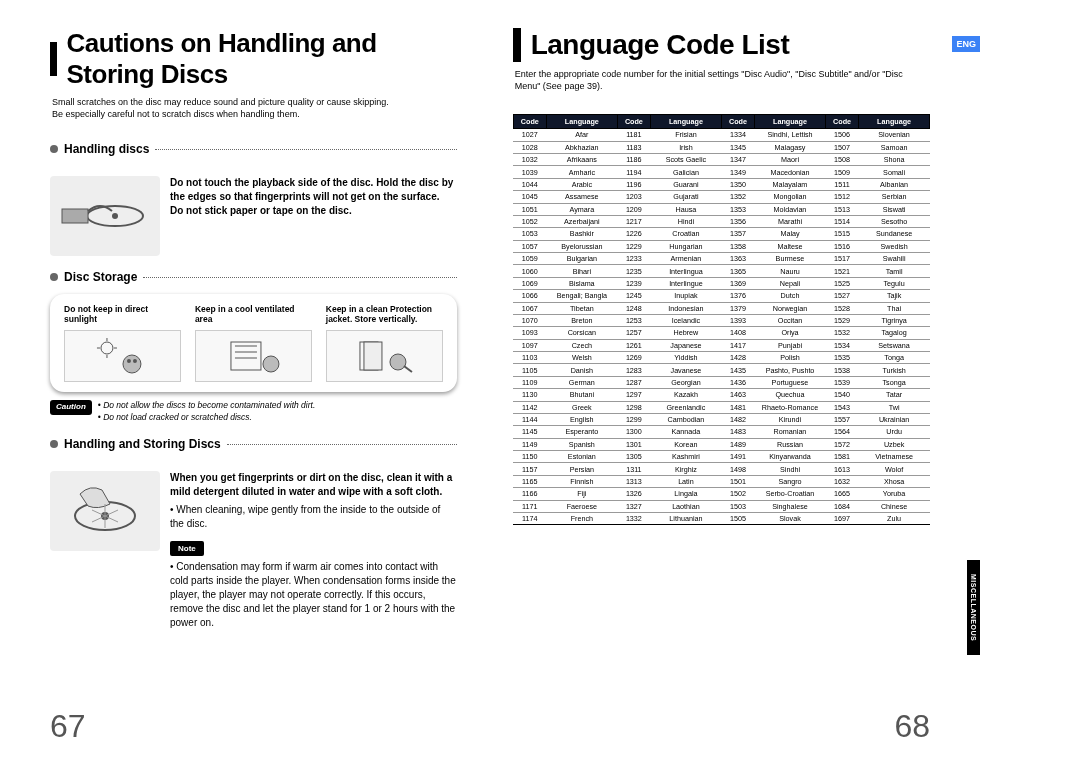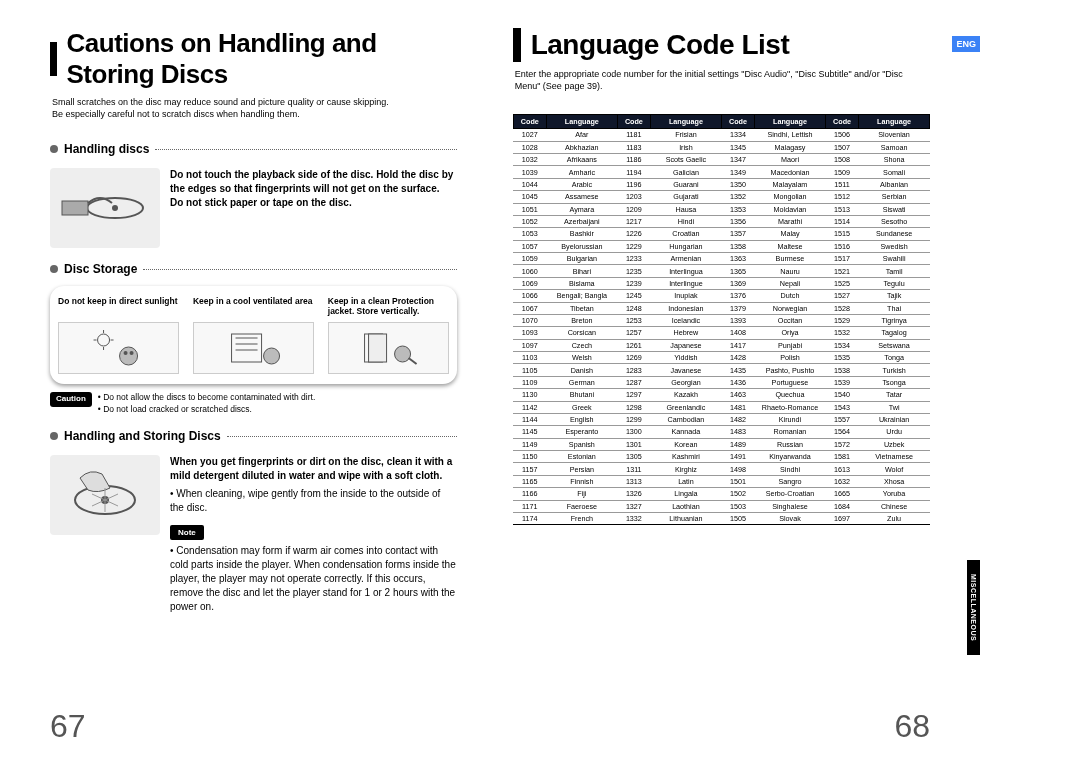--- a/index.html
+++ b/index.html
@@ -9,31 +9,31 @@
   .page-right { padding: 28px 50px 30px 22px; }
   .title-bar { display: flex; align-items: center; margin-bottom: 6px; }
   .title-bar .accent { width: 8px; height: 34px; background: #000; margin-right: 10px; }
   .title-bar h1 { font-size: 26px; font-weight: 700; letter-spacing: -0.5px; }
   .title-bar-right h1 { font-size: 28px; }
   .intro { font-size: 9px; line-height: 1.35; margin-bottom: 22px; margin-left: 2px; }
   .section { margin-top: 14px; }
   .sec-head { display: flex; align-items: center; font-size: 12px; font-weight: 700; }
   .bullet { width: 8px; height: 8px; border-radius: 50%; background: #666; margin-right: 6px; flex: 0 0 8px; }
   .sec-head .dots { flex: 1; height: 1px; border-bottom: 1px dotted #666; margin-left: 6px; }
-  .row { display: flex; margin-top: 12px; }
+  .row { display: flex; margin-top: 20px; }
   .illus { width: 110px; height: 80px; border-radius: 4px; background: #eee; flex: 0 0 110px; margin-right: 10px; display: flex; align-items: center; justify-content: center; }
   .illus svg { width: 90px; height: 70px; }
   .body-text { font-size: 10px; line-height: 1.4; }
   .body-text strong { font-weight: 700; }
-  .storage-box { background: #fff; border-radius: 14px; box-shadow: 0 2px 4px rgba(0,0,0,0.4); padding: 10px 8px; margin-top: 10px; display: flex; gap: 14px; }
+  .storage-box { background: #fff; border-radius: 14px; box-shadow: 0 2px 4px rgba(0,0,0,0.4); padding: 10px 14px; margin-top: 10px; display: flex; gap: 14px; }
   .storage-item { flex: 1; }
   .storage-item .cap { font-size: 8.5px; font-weight: 700; line-height: 1.2; margin-bottom: 4px; min-height: 22px; }
   .storage-item .pic { width: 100%; height: 52px; border: 1px solid #ccc; background: #f8f8f8; display:flex;align-items:center;justify-content:center;}
   .storage-item .pic svg{width:80%;height:80%;}
-  .badge-row { display: flex; align-items: flex-start; margin-top: 8px; font-size: 8.5px; line-height: 1.35; }
+  .badge-row { display: flex; align-items: flex-start; margin-top: 8px; font-size: 8.5px; line-height: 1.35; font-style: italic; }
   .badge { background: #000; color: #fff; font-size: 8px; font-weight: 700; padding: 2px 6px; border-radius: 3px; margin-right: 6px; flex: 0 0 auto; }
   .bul-list { list-style: none; }
   .bul-list li::before { content: "• "; }
   .note-badge { background:#000;color:#fff;font-size:8px;font-weight:700;padding:2px 8px;border-radius:2px;display:inline-block;margin-top:10px;}
   .pnum { position: absolute; bottom: 18px; font-size: 32px; font-weight: 400; color: #555; }
   .pnum-left { left: 50px; }
   .pnum-right { right: 50px; }
   .lang-table { width: 100%; border-collapse: collapse; font-size: 7.2px; margin-top: 6px; }
   .lang-table th { background: #0f172a; color: #fff; font-weight: 700; padding: 2px 0; border: 1px solid #000; }
   .lang-table td { border-bottom: 1px solid #999; padding: 1.2px 2px; text-align: center; }

